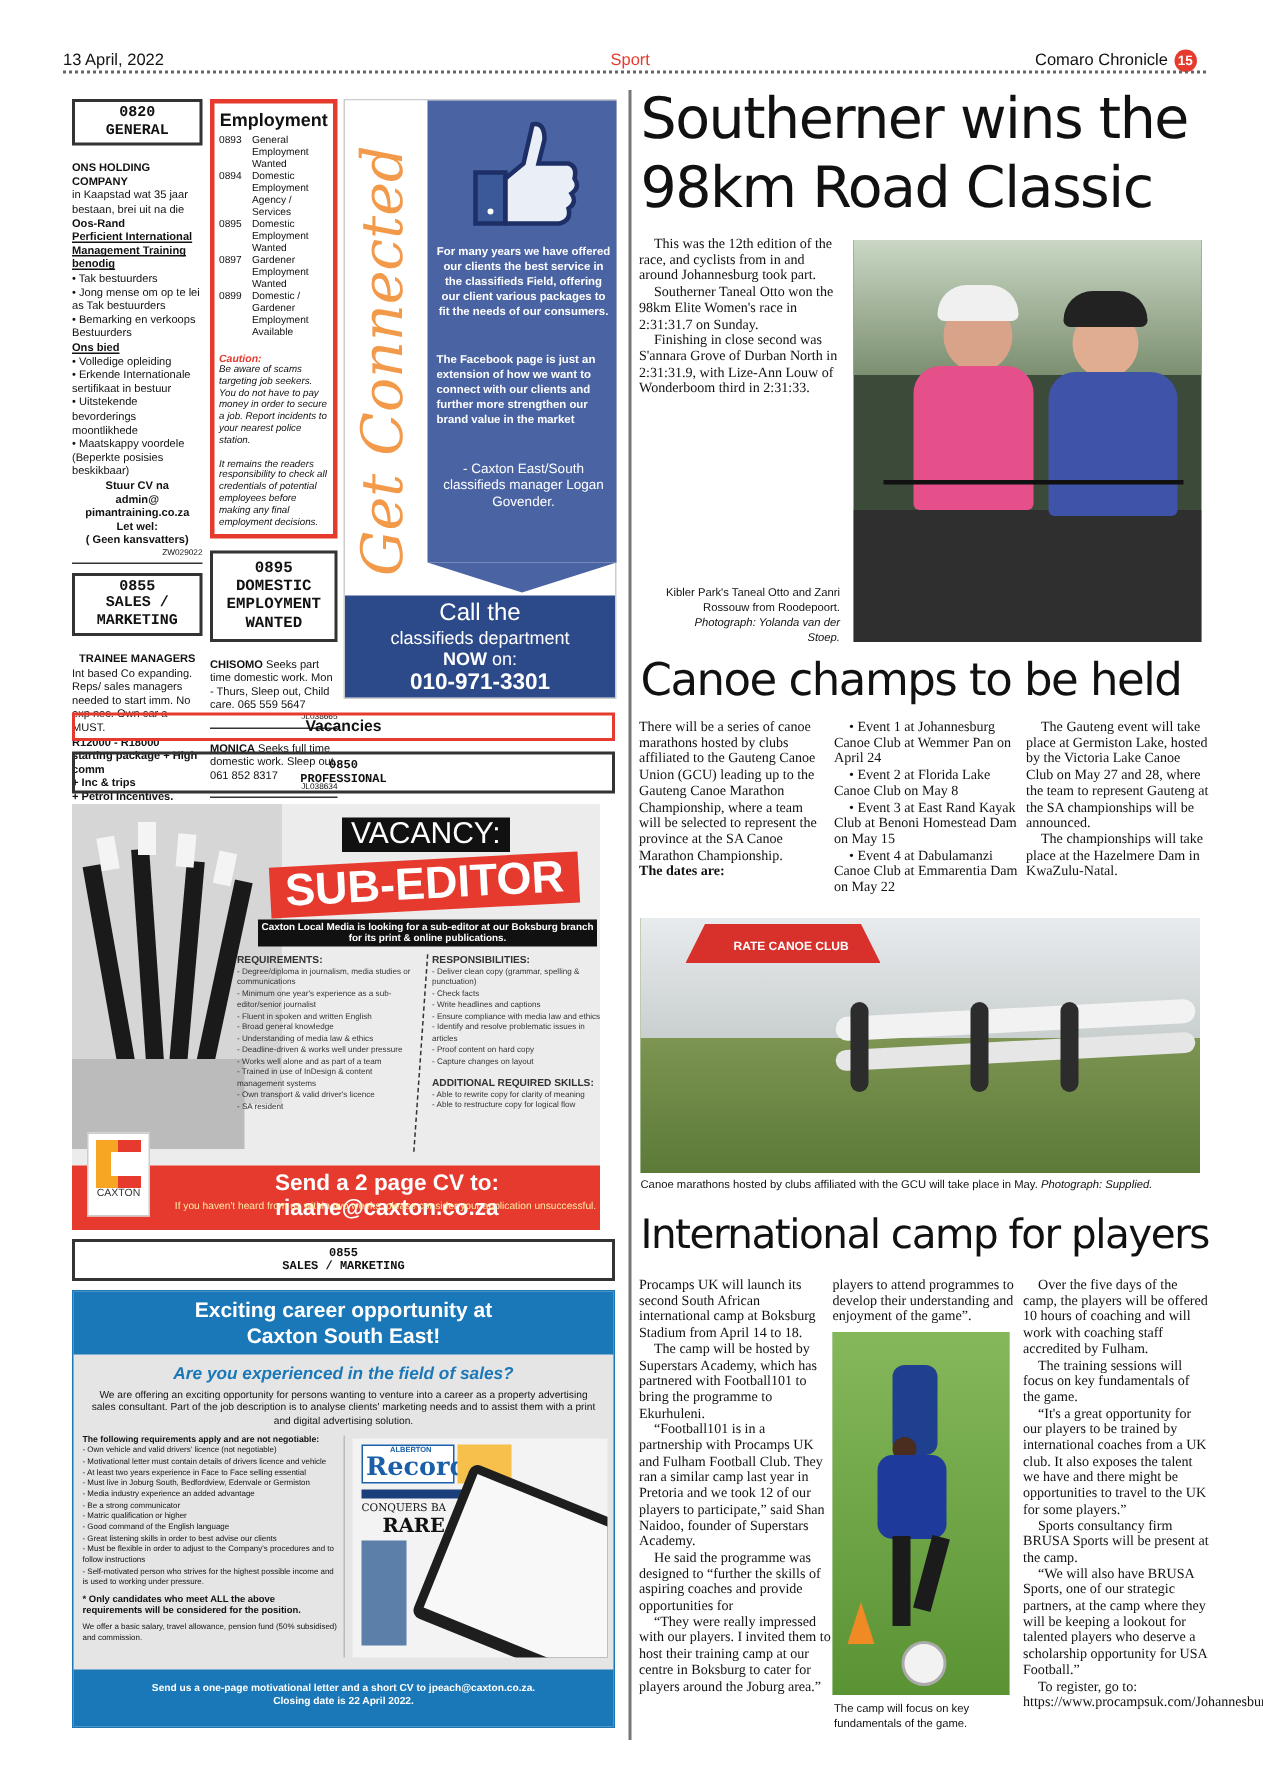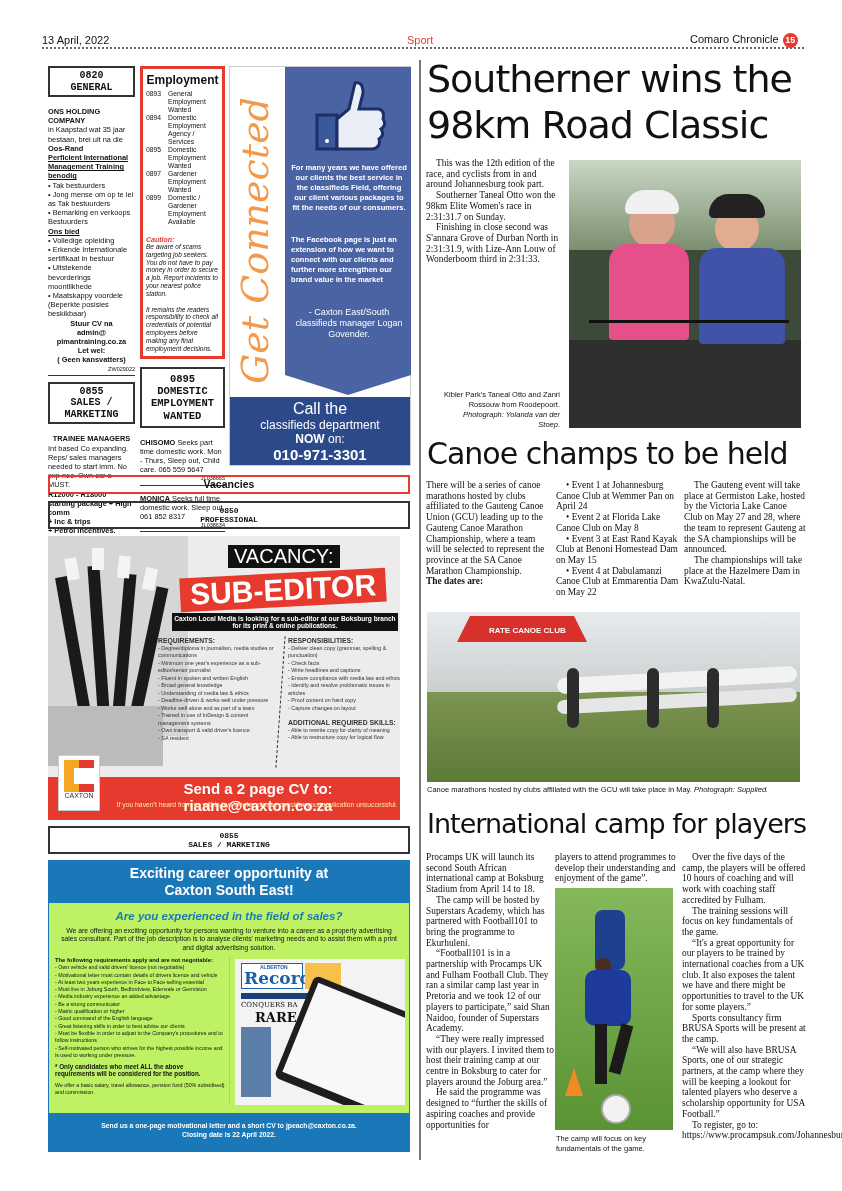--- a/index.html
+++ b/index.html
@@ -198,21 +198,21 @@
     <div class="abs" style="left:60px;top:3px;width:300px;text-align:center;color:#fff;font-weight:bold;font-size:15px">Send a 2 page CV to: riaane@caxton.co.za</div>
     <div class="abs" style="left:56px;top:24px;width:306px;text-align:center;color:#ffe9a0;font-size:6.8px">If you haven't heard from us within two weeks, please consider your application unsuccessful.</div>
   </div>
 </div>
 
 <div class="box abs" style="left:48px;top:826px;width:362px;height:28px;font-size:8px;padding-top:3px">
   <div>0855</div>
   <div>SALES / MARKETING</div>
 </div>
 
-<div class="abs" style="left:48px;top:860px;width:362px;height:292px;border:1px solid #1a78b8;background:#bef264">
+<div class="abs" style="left:48px;top:860px;width:362px;height:292px;border:1px solid #1a78b8;background:#e5e5e5">
   <div style="background:#1a78b8;color:#fff;text-align:center;font-weight:bold;font-size:14px;line-height:17px;padding:4px 0">
     <div>Exciting career opportunity at</div>
     <div>Caxton South East!</div>
   </div>
   <div style="text-align:center;color:#1a78b8;font-weight:bold;font-style:italic;font-size:11.5px;margin:7px 0 5px">Are you experienced in the field of sales?</div>
   <div style="text-align:center;font-size:6.8px;line-height:8.4px;padding:0 10px">We are offering an exciting opportunity for persons wanting to venture into a career as a property advertising sales consultant. Part of the job description is to analyse clients' marketing needs and to assist them with a print and digital advertising solution.</div>
   <div class="abs" style="left:6px;top:96px;width:170px;font-size:5.3px;line-height:7.3px">
     <div style="font-weight:bold;font-size:5.8px">The following requirements apply and are not negotiable:</div>
     <div>- Own vehicle and valid drivers' licence (not negotiable)</div>
     <div>- Motivational letter must contain details of drivers licence and vehicle</div>
@@ -302,22 +302,22 @@
 <div class="abs cap" style="left:427px;top:785px;width:375px">
   <span>Canoe marathons hosted by clubs affiliated with the GCU will take place in May.</span>
   <i>Photograph: Supplied.</i>
 </div>
 
 <h1 class="abs head" style="left:427px;top:808px;width:380px;font-size:27px;line-height:32px">International camp for players</h1>
 <div class="abs body-text" style="left:426px;top:852px;width:128px">
   <p class="noind">Procamps UK will launch its second South African international camp at Boksburg Stadium from April 14 to 18.</p>
   <p>The camp will be hosted by Superstars Academy, which has partnered with Football101 to bring the programme to Ekurhuleni.</p>
   <p>“Football101 is in a partnership with Procamps UK and Fulham Football Club. They ran a similar camp last year in Pretoria and we took 12 of our players to participate,” said Shan Naidoo, founder of Superstars Academy.</p>
+  <p>He said the programme was designed to “further the skills of aspiring coaches and provide opportunities for</p>
   <p>“They were really impressed with our players. I invited them to host their training camp at our centre in Boksburg to cater for players around the Joburg area.”</p>
-  <p>He said the programme was designed to “further the skills of aspiring coaches and provide opportunities for</p>
 </div>
 <div class="abs body-text" style="left:555px;top:852px;width:124px">
   <p class="noind">players to attend programmes to develop their understanding and enjoyment of the game”.</p>
 </div>
 <div class="abs photo" style="left:555px;top:888px;width:118px;height:242px;background:#6da545">
   <div class="abs" style="left:0;top:0;width:118px;height:242px;background:linear-gradient(#85b85a,#5a9334)"></div>
   <div class="abs" style="left:40px;top:22px;width:30px;height:60px;background:#1f3f8f;border-radius:8px"></div>
   <div class="abs" style="left:40px;top:70px;width:16px;height:16px;border-radius:50%;background:#4a2d1e"></div>
   <div class="abs" style="left:30px;top:82px;width:46px;height:56px;background:#1e3a9a;border-radius:10px"></div>
   <div class="abs" style="left:40px;top:136px;width:12px;height:60px;background:#1b1b1b"></div>

